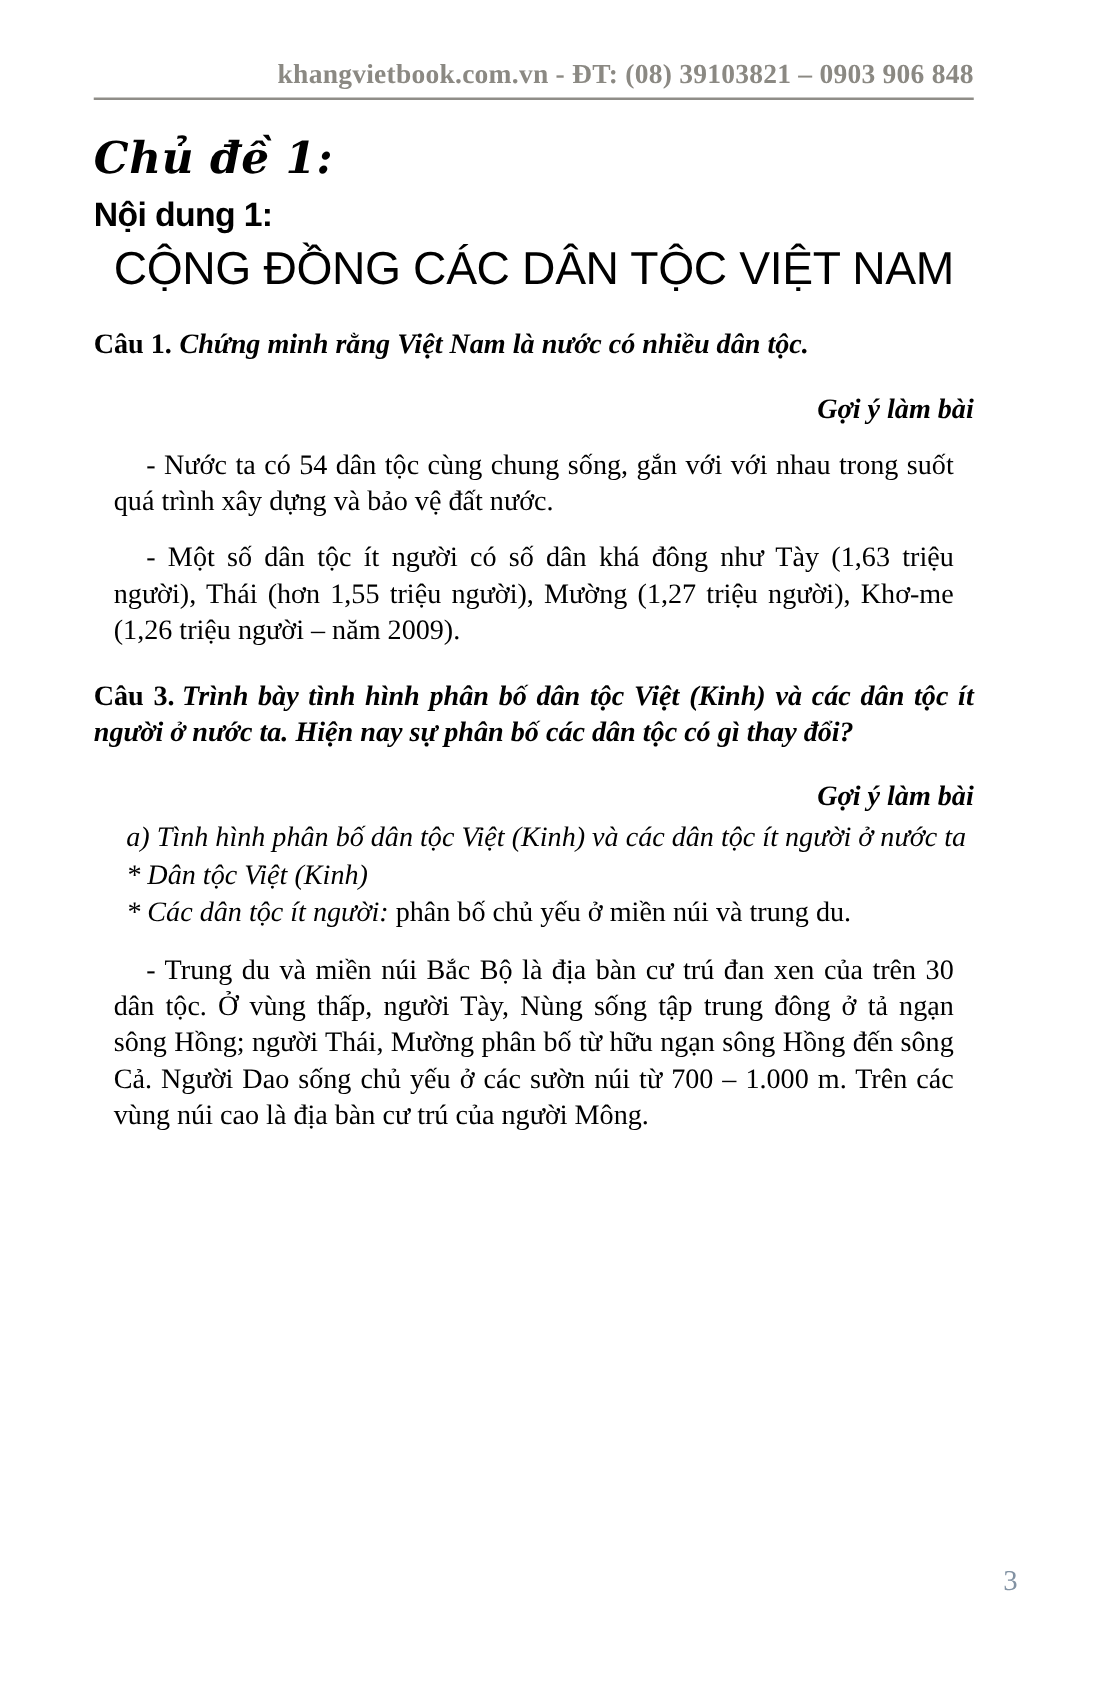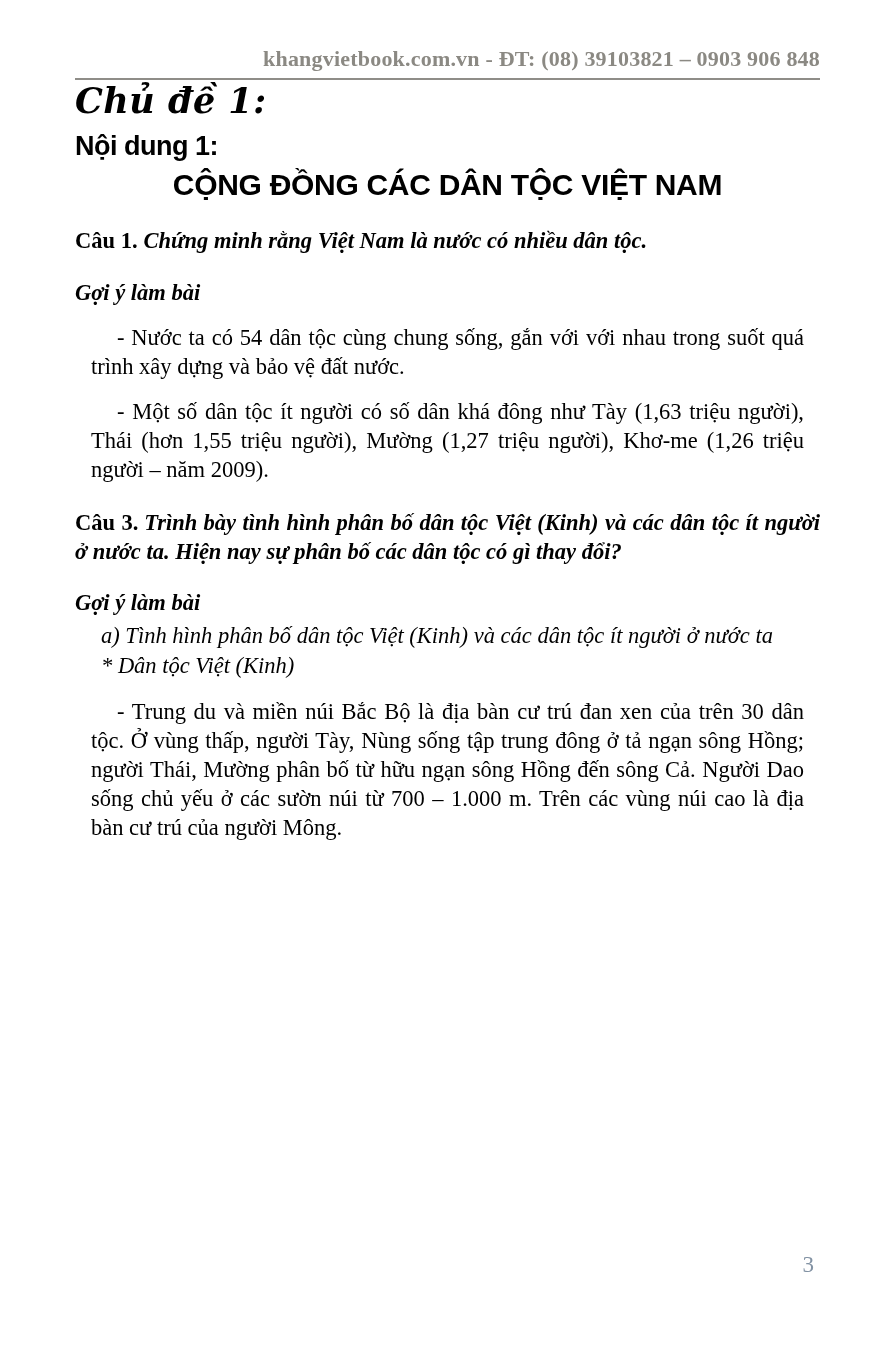--- a/index.html
+++ b/index.html
@@ -6,39 +6,40 @@
   body {
     width: 896px;
     height: 1352px;
     background: #ffffff;
     color: #000000;
     font-family: "Liberation Serif", "DejaVu Serif", serif;
     position: relative;
     overflow: hidden;
   }
   .page {
-    padding: 46px 76px 0 75px;
+    padding: 46px 117px 0 75px;
     box-sizing: border-box;
   }
   
   .header-line {
     text-align: right;
     font-family: "Liberation Serif", "DejaVu Serif", serif;
     font-weight: bold;
     font-size: 22px;
     color: #8b8983;
     letter-spacing: 0.2px;
   }
   .header-rule {
     border: none;
     border-top: 2px solid #8f8d88;
     margin: 6px 0 0 0;
   }
   
   .chapter-label {
+    margin-top: 26px;
     font-family: "DejaVu Serif", serif;
     font-style: italic;
     font-weight: bold;
     font-size: 35px;
     letter-spacing: 0.5px;
   }
   .chapter-title {
     margin-top: 6px;
     text-align: center;
     font-family: "DejaVu Serif", serif;
@@ -53,42 +54,42 @@
     margin-top: 10px;
     font-family: "Liberation Sans", "DejaVu Sans", sans-serif;
     font-weight: bold;
     font-size: 27px;
     letter-spacing: -0.5px;
   }
   .section-title {
     margin-top: 6px;
     text-align: center;
     font-family: "Liberation Sans", "DejaVu Sans", sans-serif;
-    font-weight: bold;
-    font-size: 30px;
+    font-weight: normal;
+    font-size: 37px;
     letter-spacing: -0.3px;
   }
   
   .question-block {
     margin-top: 24px;
     font-size: 22.5px;
     line-height: 29px;
     text-align: justify;
   }
   .q-label {
     font-weight: bold;
     margin-right: 6px;
   }
   .q-text {
     font-weight: bold;
     font-style: italic;
   }
   .hint-heading {
     margin-top: 6px;
-    text-align: left;
+    text-align: right;
     font-weight: bold;
     font-style: italic;
     font-size: 22.5px;
     line-height: 29px;
   }
   .body-para {
     margin: 16px;
     font-size: 22.5px;
     line-height: 29px;
     text-align: justify;
@@ -132,18 +133,19 @@
   <p class="body-para">- Một số dân tộc ít người có số dân khá đông như Tày (1,63 triệu người), Thái (hơn 1,55 triệu người), Mường (1,27 triệu người), Khơ-me (1,26 triệu người – năm 2009).</p>
 
   <p class="question-block"><span class="q-label">Câu 3.</span><span class="q-text">Trình bày tình hình phân bố dân tộc Việt (Kinh) và các dân tộc ít người ở nước ta. Hiện nay sự phân bố các dân tộc có gì thay đổi?</span></p>
 
   <div class="hint-heading">Gợi ý làm bài</div>
 
   <div class="spacer-sm"></div>
 
   <p class="sub-item italic">a) Tình hình phân bố dân tộc Việt (Kinh) và các dân tộc ít người ở nước ta</p>
   <p class="sub-item italic">* Dân tộc Việt (Kinh)</p>
+  <p class="sub-item"><span class="italic">* Các dân tộc ít người:</span><span> phân bố chủ yếu ở miền núi và trung du.</span></p>
 
   <p class="body-para">- Trung du và miền núi Bắc Bộ là địa bàn cư trú đan xen của trên 30 dân tộc. Ở vùng thấp, người Tày, Nùng sống tập trung đông ở tả ngạn sông Hồng; người Thái, Mường phân bố từ hữu ngạn sông Hồng đến sông Cả. Người Dao sống chủ yếu ở các sườn núi từ 700 – 1.000 m. Trên các vùng núi cao là địa bàn cư trú của người Mông.</p>
 
 </div>
 
 <div class="page-number">3</div>
 
 </body></html>

